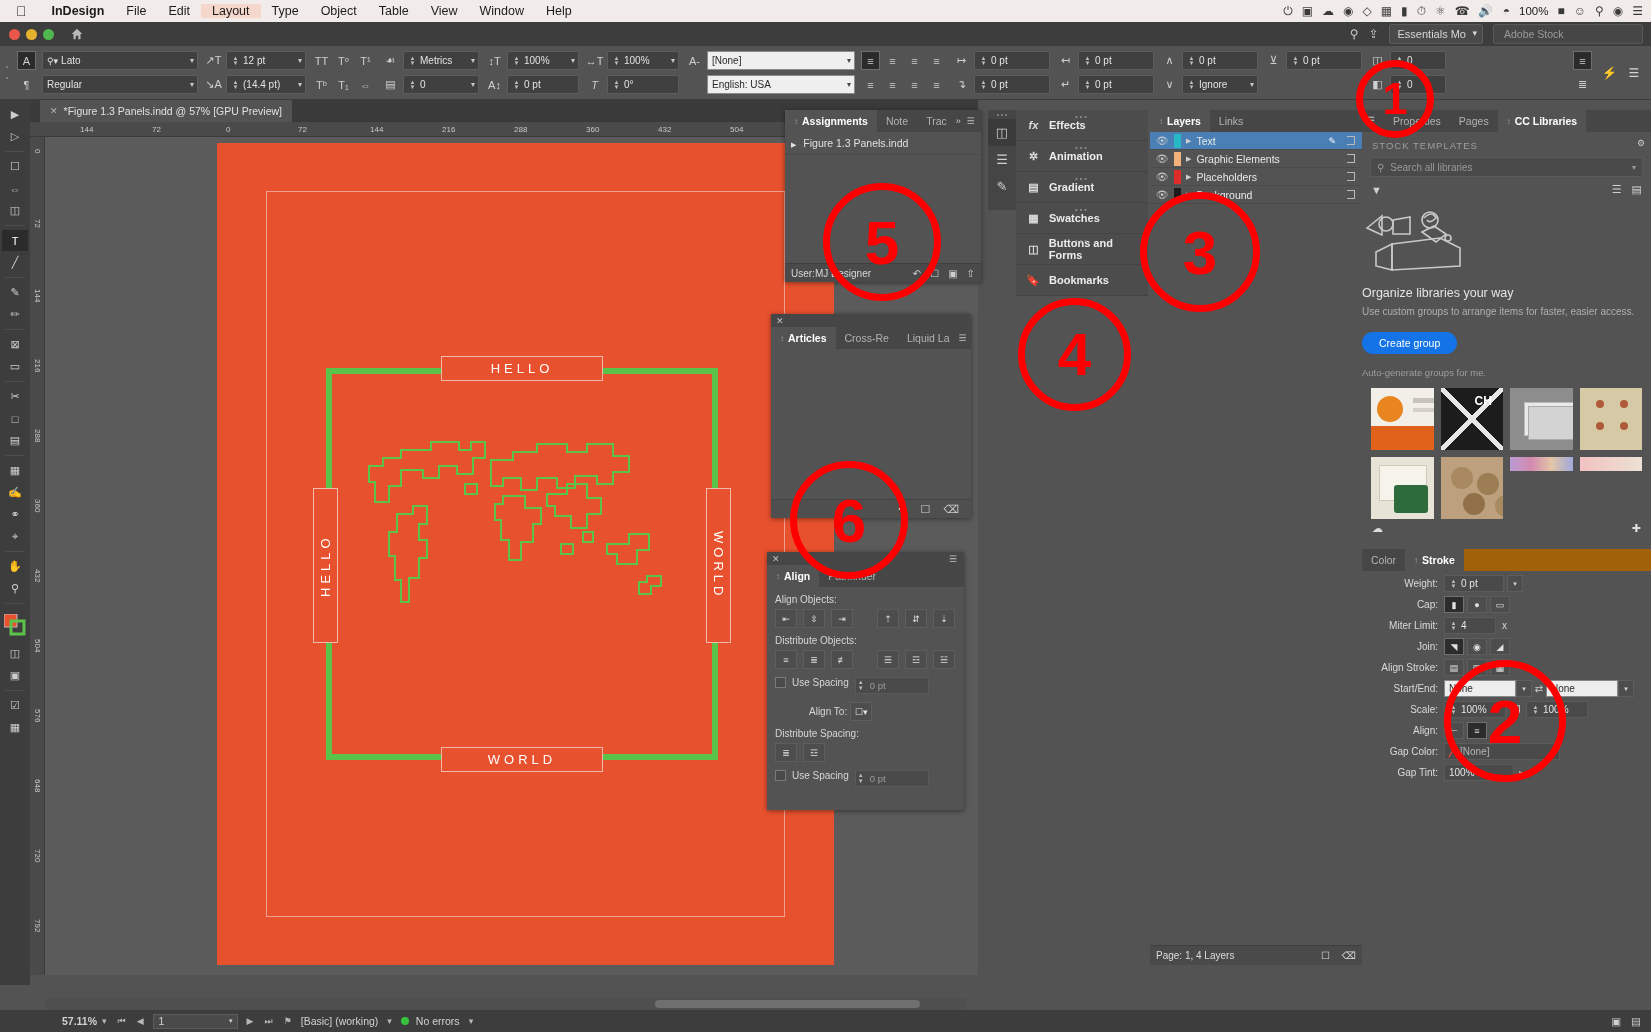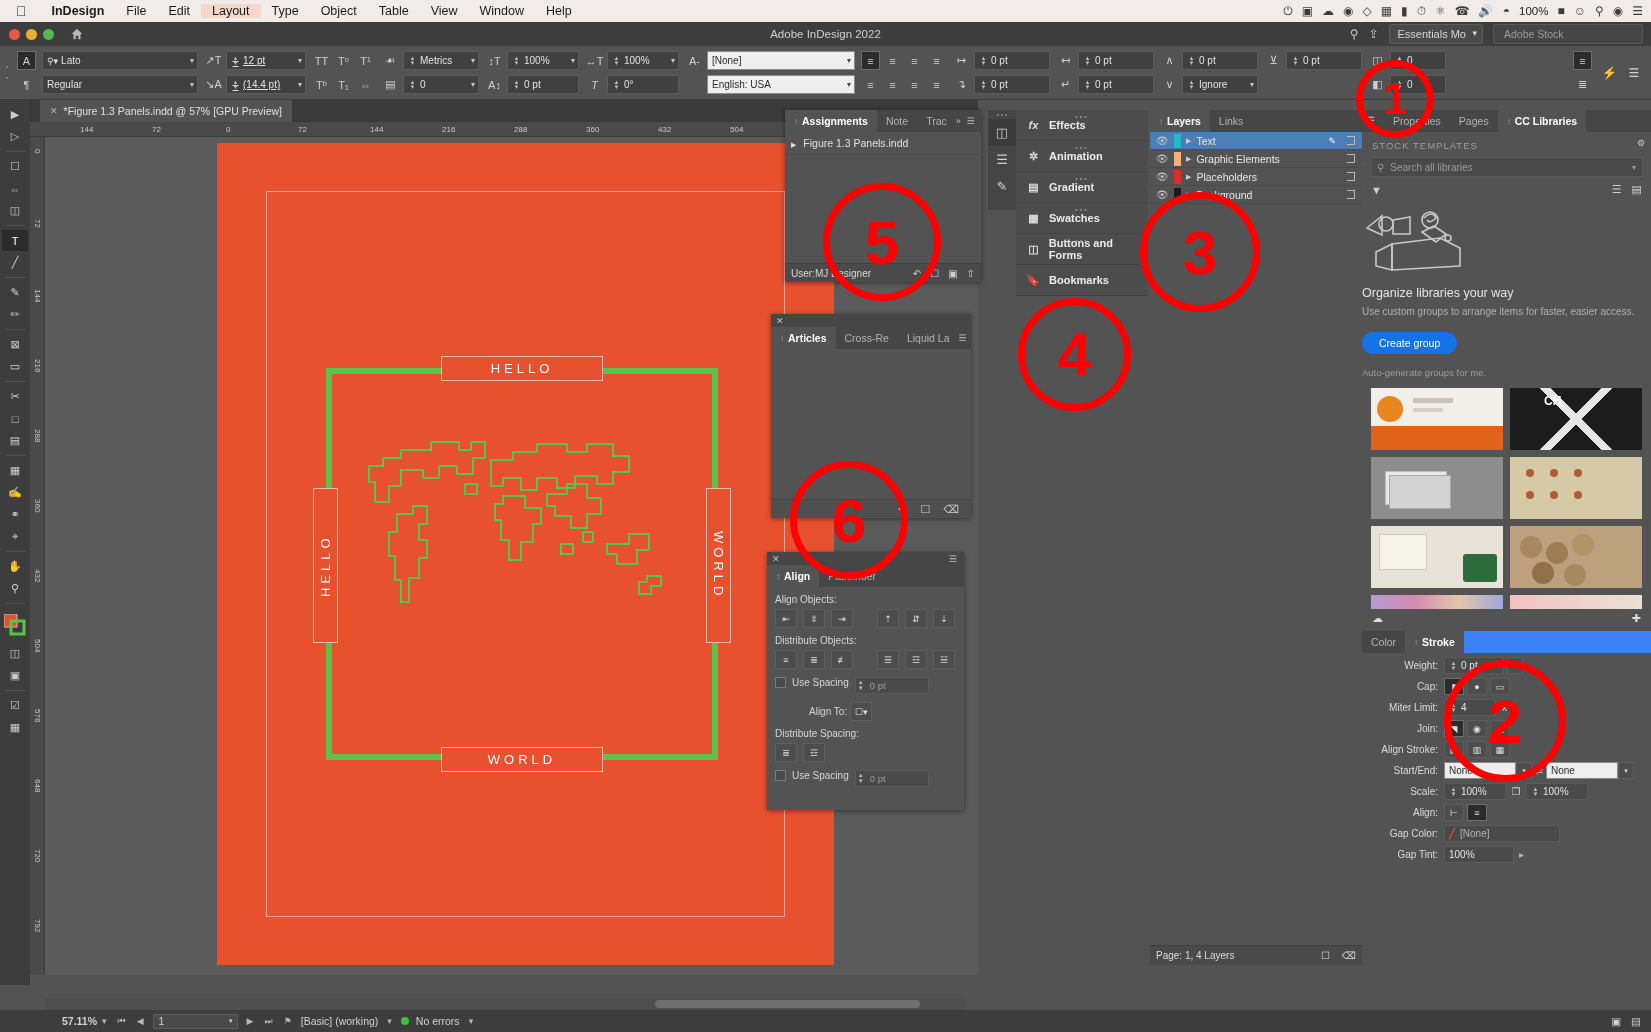--- a/index.html
+++ b/index.html
@@ -60,21 +60,21 @@
   .ctrl-grip { width: 14px; display:flex; flex-direction:column; justify-content:center; align-items:center; gap:9px; }
   .ctrl-grip i { display:block; width:2px; height:2px; background:#8a8a8a; border-radius:50%; }
   .ctrl-col { display:flex; flex-direction:column; justify-content:center; gap:5px; padding: 0 3px; }
   .ctrl-row { display:flex; align-items:center; gap:3px; height:19px; }
   .ib {
     height: 19px; background: #404040; border: 1px solid #5c5c5c; border-radius: 1px;
     display: flex; align-items: center; padding: 0 4px; font-size: 10px; color: #e2e2e2;
     position: relative;
   }
   .ib.w-font { width: 156px; }
-  .ib.w-size { width: 80px; text-decoration: underline; }
+  .ib.w-size { width: 80px; }
   .ib.w-num  { width: 76px; }
   .ib.w-num2 { width: 72px; }
   .ib.w-sm   { width: 56px; }
   .ib.white  { background: #efefef; color: #2a2a2a; border-color:#8b8b8b; width: 148px; }
   .ib .caret { position:absolute; right:3px; top:4px; font-size:8px; color:#c8c8c8; }
   .ib.white .caret { color:#444; }
   .stepper { width:9px; height:14px; margin-right:3px; display:flex; flex-direction:column; justify-content:center; align-items:center; color:#bdbdbd; font-size:6px; line-height:5px;}
   .glyph { width: 19px; height: 19px; display:flex; align-items:center; justify-content:center; color:#cfcfcf; font-size:11px; }
   .glyph.on { background:#2b2b2b; border:1px solid #6e6e6e; }
   .ctrl-right { margin-left:auto; display:flex; align-items:center; gap:6px; padding-right:8px; }
@@ -255,25 +255,25 @@
   .cc-search { margin:2px 8px 0; height:20px; background:#4a4a4a; border:1px solid #5a5a5a;
                display:flex; align-items:center; gap:6px; padding:0 6px; font-size:10px; color:#9a9a9a; position:relative;}
   .cc-filterrow { display:flex; align-items:center; padding:6px 9px; color:#cfcfcf; font-size:11px; }
   .cc-filterrow .right { margin-left:auto; display:flex; gap:10px; }
   .cc-empty { text-align:left; padding-top:6px; }
   .cc-title { font-size:12.5px; color:#e4e4e4; margin-top:6px; }
   .cc-sub { font-size:10px; color:#b0b0b0; line-height:14px; margin-top:5px; }
   .cc-btn { display:inline-block; margin-top:13px; background:#1473e6; color:#fff;
             border-radius:12px; padding:5px 17px; font-size:10.5px; }
   .cc-note { font-size:9.5px; color:#9e9e9e; margin-top:13px; }
-  .thumbs { display:grid; grid-template-columns:1fr 1fr; gap:7px; padding:10px 9px 0; }
+  .thumbs { display:grid; grid-template-columns:1fr 1fr 1fr 1fr; gap:7px; padding:10px 9px 0; }
   .thumb { height:62px; background:#cfcfcf; position:relative; overflow:hidden; }
   .cloud-row { height:18px; display:flex; align-items:center; padding-left:10px; color:#dcdcdc; font-size:11px; }
 
-  .stroke-tabs { display:flex; height:22px; background:#3b82f6; margin-top:4px; }
+  .stroke-tabs { display:flex; height:22px; background:#a16207; margin-top:12px; }
   .sp-row { display:flex; align-items:center; padding:4px 8px 0 0; font-size:10px; }
   .sp-lbl { width:82px; text-align:right; padding-right:6px; color:#dadada; }
   .sp-in { height:17px; background:#4a4a4a; border:1px solid #5b5b5b; display:flex; align-items:center;
            padding:0 4px; color:#e4e4e4; font-size:10px; position:relative; }
   .sp-btn { width:20px; height:17px; background:#4d4d4d; border:1px solid #5d5d5d;
             display:flex; align-items:center; justify-content:center; font-size:9px; color:#e0e0e0; margin-right:3px; }
   .sp-btn.on { background:#2c2c2c; border-color:#6f6f6f; }
   .sp-typebar { width:128px; height:15px; background:#111; border:1px solid #777; }
   .sp-sel { height:17px; background:#ededed; color:#2a2a2a; border:1px solid #888;
             display:flex; align-items:center; padding:0 4px; font-size:10px; width:72px; }
@@ -336,21 +336,20 @@
 
   <div class="titlebar">
     <div class="traffic">
       <span class="dot r"></span>
       <span class="dot y"></span>
       <span class="dot g"></span>
     </div>
     <svg class="home-ico" viewBox="0 0 16 16">
       <path d="M8 2 L14 8 L12 8 L12 14 L9.5 14 L9.5 10 L6.5 10 L6.5 14 L4 14 L4 8 L2 8 Z" fill="#cfcfcf"></path>
     </svg>
-    <div class="ttl">Adobe InDesign 2022</div>
     <div class="tright">
       <span style="font-size:12px;color:#cacaca">⚲</span>
       <span style="font-size:12px;color:#cacaca">⇪</span>
       <div class="ws-pill">Essentials Mo</div>
       <div class="stock-pill">Adobe Stock</div>
     </div>
   </div>
 
   <div class="ctrl">
     <div class="ctrl-grip">

